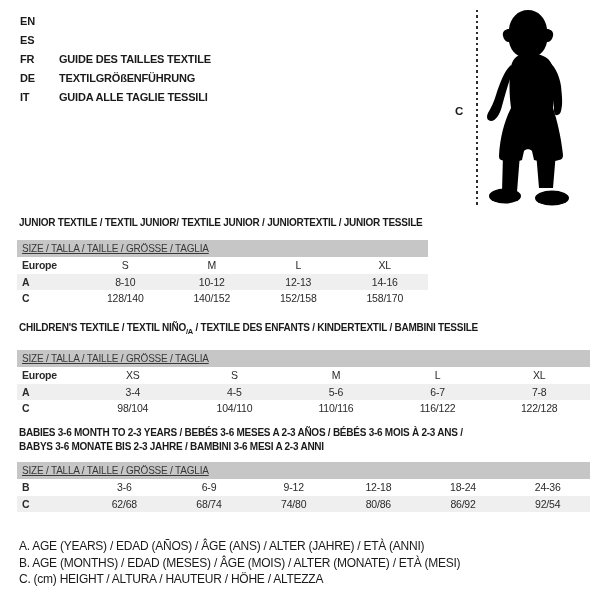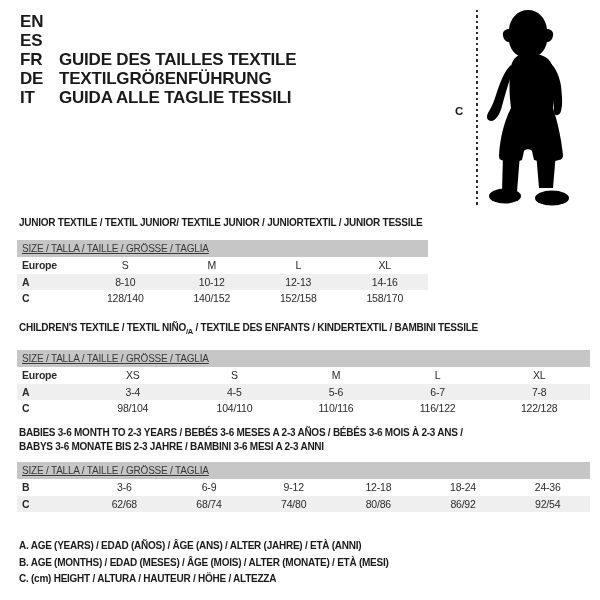--- a/index.html
+++ b/index.html
@@ -2,21 +2,21 @@
 <html style="--ink: #1a1a1a; --bar: #c6c6c6; --shade: #efefef;"><head>
 <meta charset="utf-8">
 <style>
   html,body{margin:0;padding:0;}
   body{width:600px;height:600px;overflow:hidden;background:#fff;}
   .page{position:relative;width:600px;height:600px;background:#fff;
         font-family:"Liberation Sans",sans-serif;color:var(--ink,#1a1a1a);}
 
   
   .lang-block{position:absolute;left:20px;top:12px;}
-  .lang-row{display:flex;line-height:19px;font-weight:700;font-size:17px;letter-spacing:-0.2px;}
+  .lang-row{display:flex;line-height:19px;font-weight:700;font-size:11px;letter-spacing:-0.2px;}
   .lang-code{width:39px;}
   .lang-title{white-space:nowrap;}
 
   
   .figure-block{position:absolute;left:450px;top:6px;width:150px;height:206px;}
   .measure-label{position:absolute;left:5px;top:99px;font-weight:700;font-size:11.5px;}
   .measure-line{position:absolute;left:26px;top:4px;width:2px;height:198px;
       background:repeating-linear-gradient(to bottom,#2d2d2d 0 2.5px,transparent 2.5px 5.5px);}
   .baby{position:absolute;left:36px;top:2px;}
 
@@ -33,21 +33,21 @@
   .size-bar{height:17px;line-height:17px;background:var(--bar,#c6c6c6);color:#383838;
       font-size:10px;padding-left:5px;letter-spacing:-0.2px;white-space:nowrap;text-decoration:underline;}
   .size-row{display:flex;height:16.5px;line-height:16.5px;font-size:10.5px;
       letter-spacing:-0.2px;color:#2a2a2a;}
   .size-row.shaded{background:var(--shade,#efefef);}
   .row-label{width:65px;padding-left:5px;box-sizing:border-box;font-weight:bold;}
   .row-cell{flex:1;text-align:center;}
 
   
   .notes{position:absolute;left:19px;top:538px;}
-  .note-line{font-weight:700;font-size:10px;line-height:16.5px;letter-spacing:-0.25px;white-space:nowrap;}
+  .note-line{font-weight:400;font-size:12px;line-height:16.5px;letter-spacing:-0.25px;white-space:nowrap;}
 </style>
 </head>
 <body>
 
 <div class="page">
 
   <section class="lang-block" id="langs">
       <div class="lang-row">
         <span class="lang-code">EN</span>
       </div>

